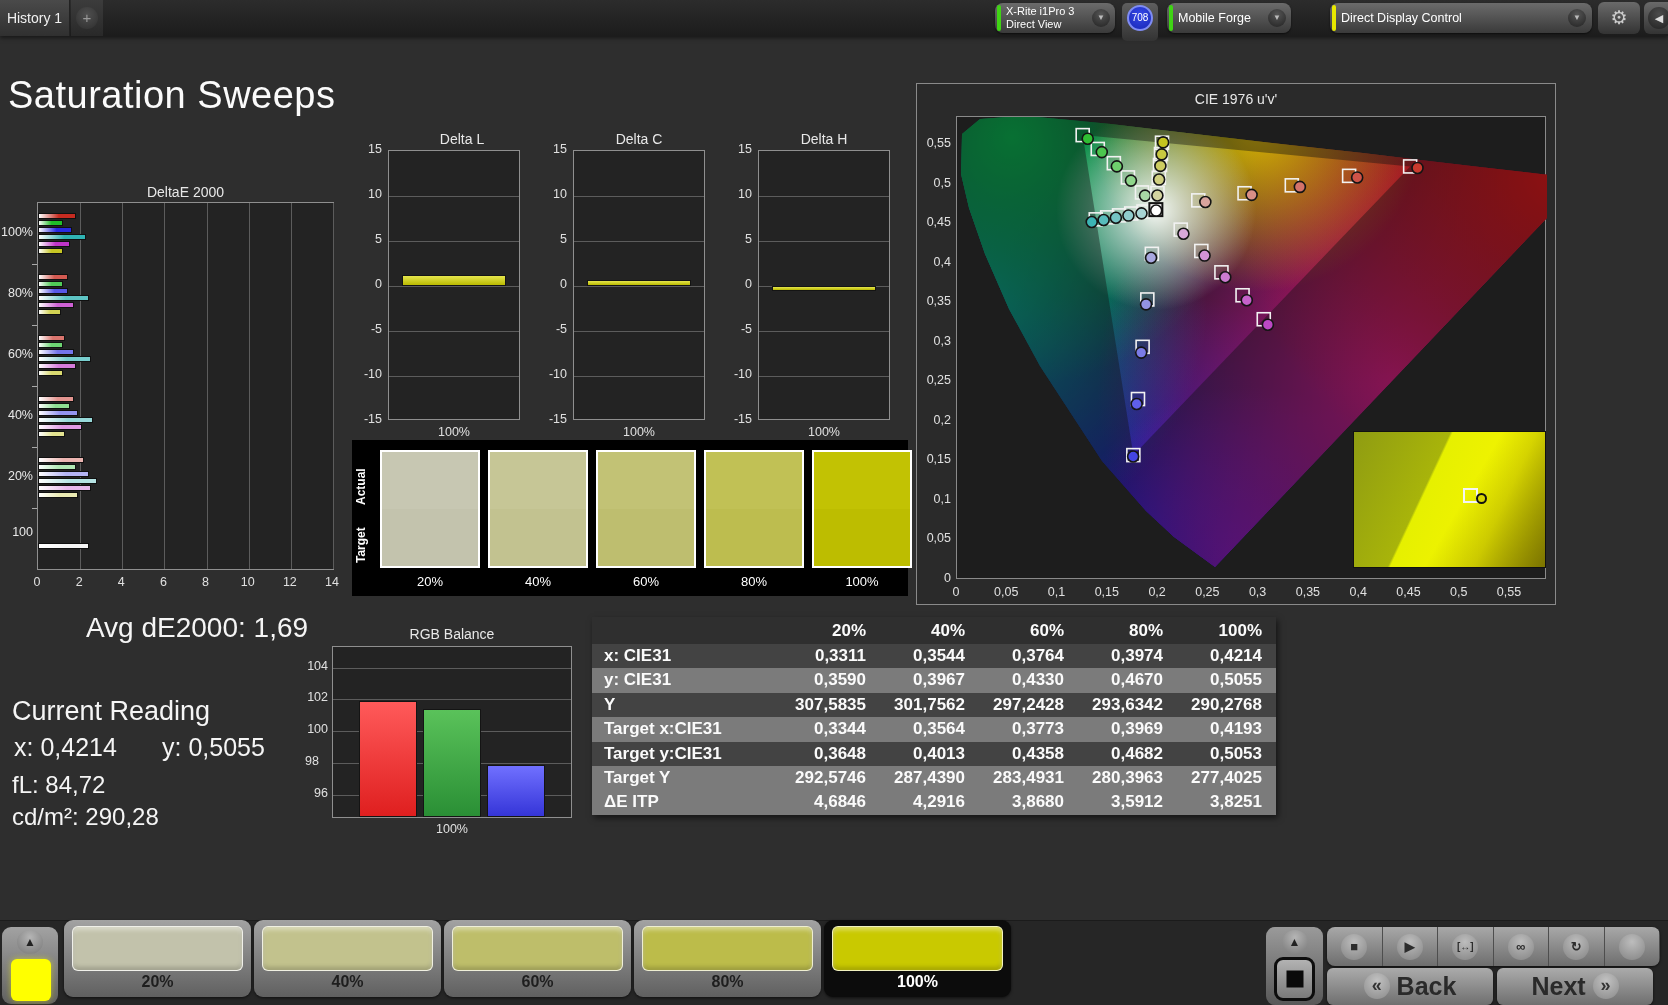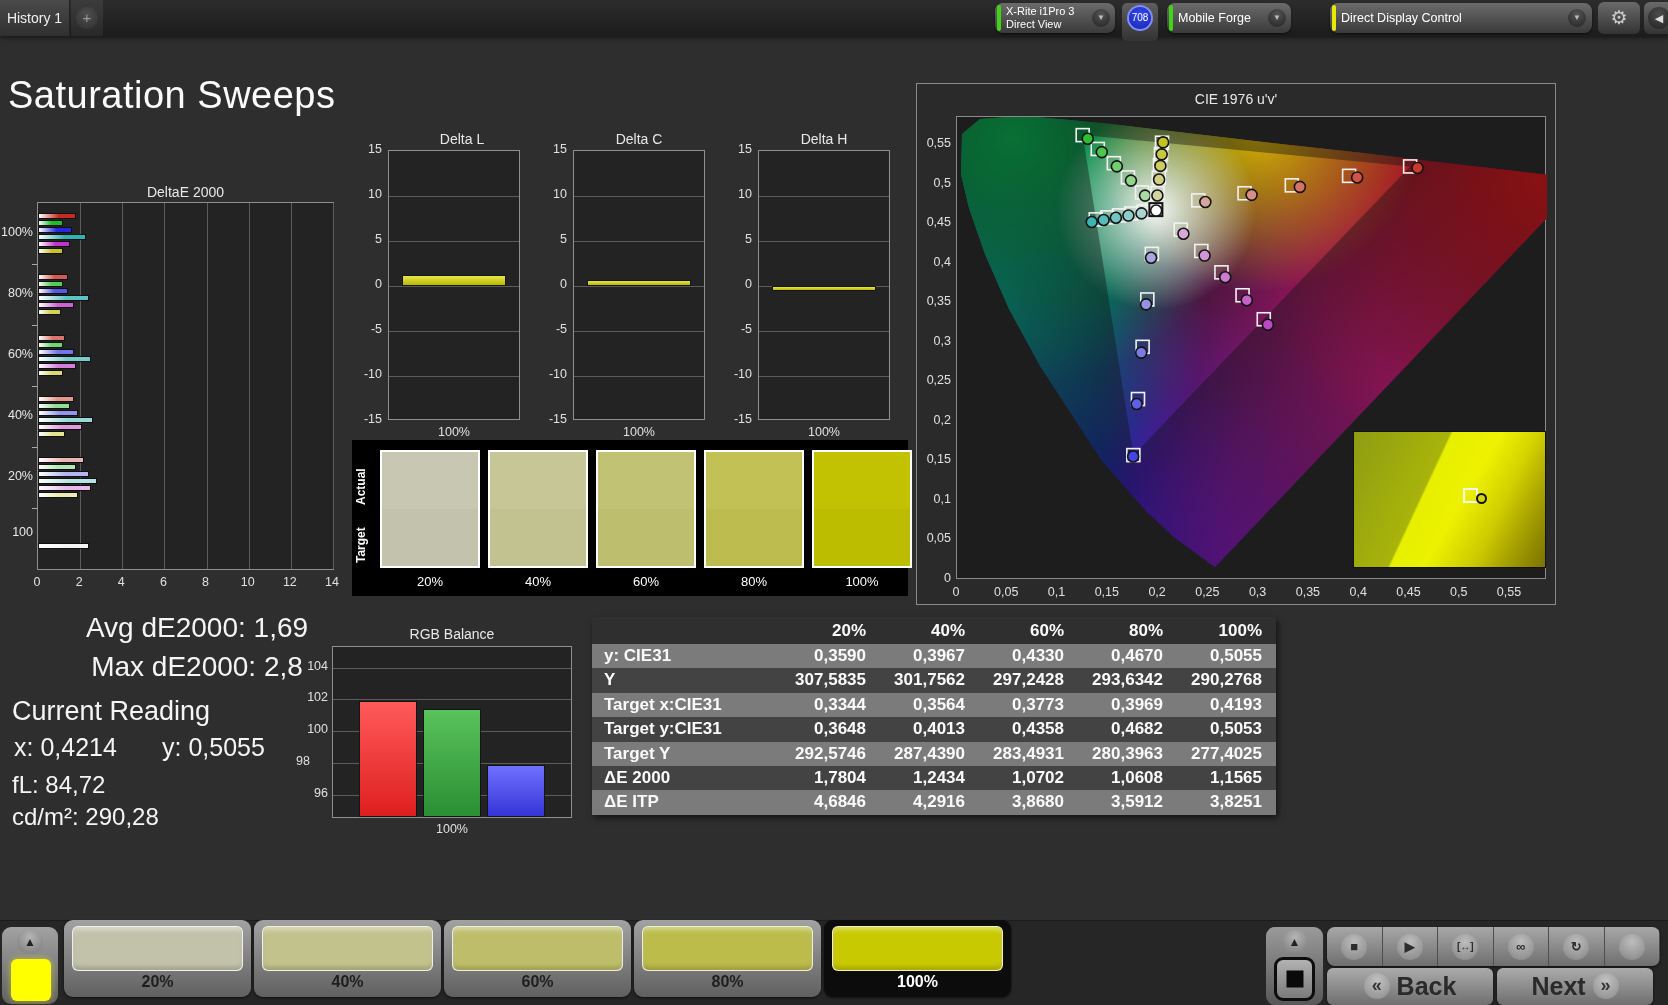--- a/index.html
+++ b/index.html
@@ -457,21 +457,20 @@
         <div class="tick-lbl" style="left: 571.998px; top: 501px; width: 40px; text-align: center; position: absolute;">0,55</div>
       </div>
     <div id="cie-inset">
       <div class="shade"></div>
       <span id="inset-square"></span>
       <span id="inset-dot"></span>
     </div>
   </div>
 
   <div class="stat-center" style="top:612px;">Avg dE2000: 1,69</div>
-  <div class="stat-center" style="top:651px;">Max dE2000: 2,8</div>
   <div class="stat-left" style="left:12px;top:696px;font-size:27px;">Current Reading</div>
   <div class="stat-left" style="left:14px;top:733px;font-size:25px;">x: 0,4214</div>
   <div class="stat-left" style="left:162px;top:733px;font-size:25px;">y: 0,5055</div>
   <div class="stat-left" style="left:12px;top:771px;font-size:24px;">fL: 84,72</div>
   <div class="stat-left" style="left:12px;top:803px;font-size:24px;">cd/m²: 290,28</div>
 
   <div class="chart-title" style="left:332px;top:626px;width:240px;">RGB Balance</div>
   <div class="plot" id="rgb-plot">
       <div class="gl-h" style="top: 20.6542px;"></div>
       <div class="gl-h" style="top: 52.4299px;"></div>
@@ -479,34 +478,42 @@
       <div class="gl-h" style="top: 115.981px;"></div>
       <div class="gl-h" style="top: 147.757px;"></div>
       <div class="rgb-bar" style="left: 26px; width: 58px; bottom: 0px; height: 115.981px; background: linear-gradient(rgb(255, 90, 90), rgb(223, 31, 31));"></div>
       <div class="rgb-bar" style="left: 90px; width: 58px; bottom: 0px; height: 108.037px; background: linear-gradient(rgb(90, 194, 90), rgb(42, 143, 53));"></div>
       <div class="rgb-bar" style="left: 154px; width: 58px; bottom: 0px; height: 52.4299px; background: linear-gradient(rgb(112, 112, 255), rgb(53, 53, 216));"></div>
     </div>
   <div id="rgb-yticks">
       <div class="tick-lbl" style="left: 296px; top: 658.654px; width: 32px; text-align: right; position: absolute;">104</div>
       <div class="tick-lbl" style="left: 296px; top: 690.43px; width: 32px; text-align: right; position: absolute;">102</div>
       <div class="tick-lbl" style="left: 296px; top: 722.206px; width: 32px; text-align: right; position: absolute;">100</div>
-      <div class="tick-lbl" style="left: 296px; top: 753.981px; width: 32px; text-align: left; position: absolute;">98</div>
+      <div class="tick-lbl" style="left: 296px; top: 753.981px; width: 32px; text-align: center; position: absolute;">98</div>
       <div class="tick-lbl" style="left: 296px; top: 785.757px; width: 32px; text-align: right; position: absolute;">96</div>
     </div>
   <div class="tick-lbl" style="left:332px;top:822px;width:240px;text-align:center;">100%</div>
 
   <div id="dtable">
       <div class="t-row t-head">
         <div class="t-cell t-label"></div>
         <div class="t-cell t-val">20%</div>
         <div class="t-cell t-val">40%</div>
         <div class="t-cell t-val">60%</div>
         <div class="t-cell t-val">80%</div>
         <div class="t-cell t-val">100%</div>
       </div>
+      <div class="t-row t-dark">
+        <div class="t-cell t-label">x: CIE31</div>
+        <div class="t-cell t-val">0,3311</div>
+        <div class="t-cell t-val">0,3544</div>
+        <div class="t-cell t-val">0,3764</div>
+        <div class="t-cell t-val">0,3974</div>
+        <div class="t-cell t-val">0,4214</div>
+      </div>
       <div class="t-row t-light">
         <div class="t-cell t-label">y: CIE31</div>
         <div class="t-cell t-val">0,3590</div>
         <div class="t-cell t-val">0,3967</div>
         <div class="t-cell t-val">0,4330</div>
         <div class="t-cell t-val">0,4670</div>
         <div class="t-cell t-val">0,5055</div>
       </div>
       <div class="t-row t-dark">
         <div class="t-cell t-label">Y</div>
@@ -532,28 +539,20 @@
         <div class="t-cell t-val">0,4682</div>
         <div class="t-cell t-val">0,5053</div>
       </div>
       <div class="t-row t-light">
         <div class="t-cell t-label">Target Y</div>
         <div class="t-cell t-val">292,5746</div>
         <div class="t-cell t-val">287,4390</div>
         <div class="t-cell t-val">283,4931</div>
         <div class="t-cell t-val">280,3963</div>
         <div class="t-cell t-val">277,4025</div>
-      </div>
-      <div class="t-row t-dark">
-        <div class="t-cell t-label">ΔE 2000</div>
-        <div class="t-cell t-val">1,7804</div>
-        <div class="t-cell t-val">1,2434</div>
-        <div class="t-cell t-val">1,0702</div>
-        <div class="t-cell t-val">1,0608</div>
-        <div class="t-cell t-val">1,1565</div>
       </div>
       <div class="t-row t-light">
         <div class="t-cell t-label">ΔE ITP</div>
         <div class="t-cell t-val">4,6846</div>
         <div class="t-cell t-val">4,2916</div>
         <div class="t-cell t-val">3,8680</div>
         <div class="t-cell t-val">3,5912</div>
         <div class="t-cell t-val">3,8251</div>
       </div>
     </div>

